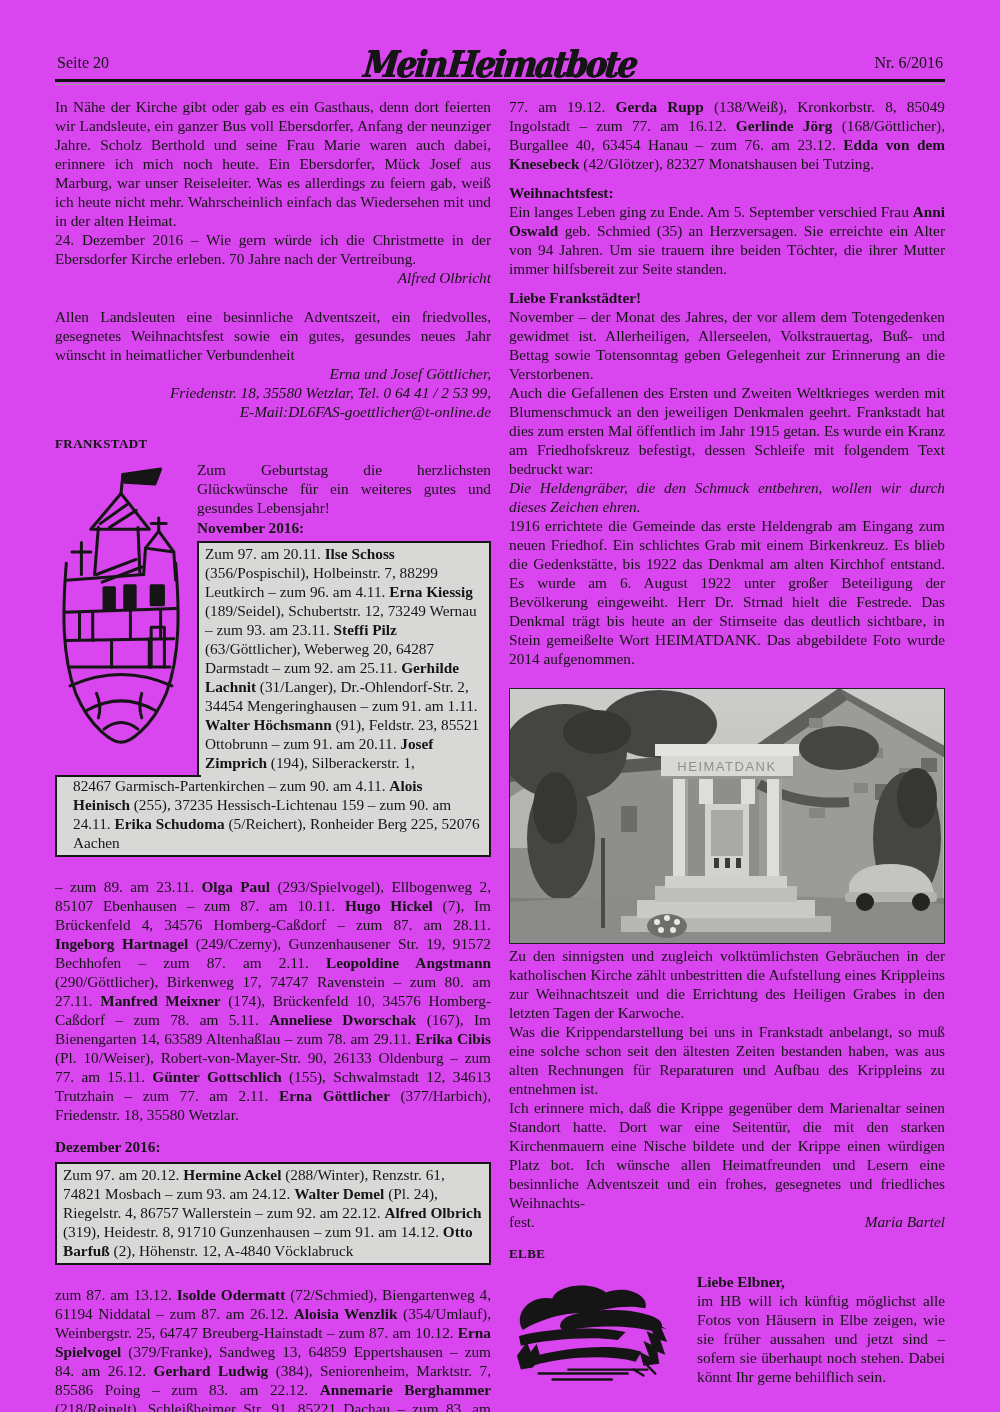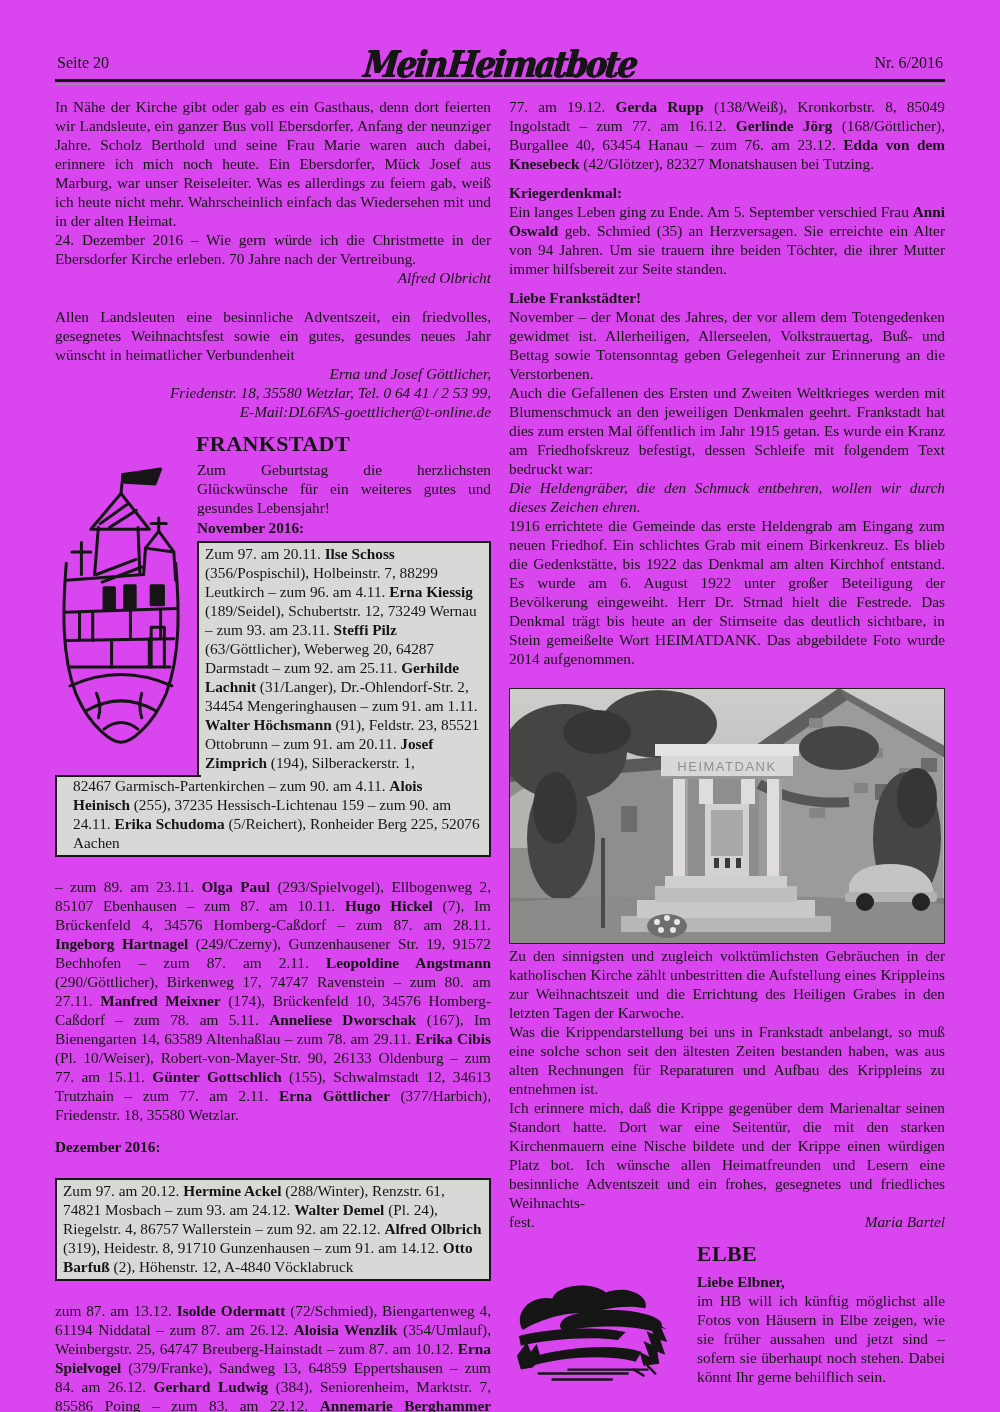--- a/index.html
+++ b/index.html
@@ -23,21 +23,21 @@
   .hrule{margin:5px 55px 0; border-top:3px solid #111; height:2px; border-bottom:1px solid #9a9a9a;}
   
   .cols{display:flex; gap:18px; padding:12px 55px 0;}
   .col{width:436px; flex:0 0 436px;}
   p{margin:0; text-align:justify;}
   .it{font-style:italic;}
   .right{text-align:right;}
   .sig{margin-top:0;}
   .blockgap{margin-top:20px;}
   .head-inline{font-weight:bold; margin-top:10px; text-align:left;}
-  .center-title{text-align:center; font-weight:bold; font-size:22px; margin:13px 0 7px; letter-spacing:.4px;}
+  .center-title{text-align:left; font-weight:bold; font-size:13px; margin:13px 0 7px; letter-spacing:.4px;}
   
   .graybox{background:#d8d8d6; border:2px solid #161616; padding:1px 6px 3px;}
   .graybox.narrow{border-bottom:none;}
   .graybox.wide{border-top:none; position:relative; clear:both;padding-left:16px;}
   .graybox.wide::before{content:""; position:absolute; top:0; left:-2px; width:146px; height:2px; background:#161616;}
   
   .fb::after{content:""; display:block; clear:both;}
   .fb .coat{float:left; width:132px; height:292px; margin:2px 10px 0 0;}
   .fb .beside{overflow:hidden;}
   .fb .beside .novhead{font-weight:bold; margin:1px 0 4px; text-align:left;}
@@ -122,28 +122,28 @@
           <p>Zum Geburtstag die herzlichsten Glückwünsche für ein weiteres gutes und gesundes Lebensjahr!</p>
           <div class="novhead">November 2016:</div>
           <div class="graybox narrow">Zum 97. am 20.11. <b>Ilse Schoss</b> (356/Pospischil), Holbeinstr. 7, 88299 Leutkirch – zum 96. am 4.11. <b>Erna Kiessig</b> (189/Seidel), Schubertstr. 12, 73249 Wernau – zum 93. am 23.11. <b>Steffi Pilz</b> (63/Göttlicher), Weberweg 20, 64287 Darmstadt – zum 92. am 25.11. <b>Gerhilde Lachnit</b> (31/Langer), Dr.-Ohlendorf-Str. 2, 34454 Mengeringhausen – zum 91. am 1.11. <b>Walter Höchsmann</b> (91), Feldstr. 23, 85521 Ottobrunn – zum 91. am 20.11. <b>Josef Zimprich</b> (194), Silberackerstr. 1,</div>
         </div>
         <div class="graybox wide">82467 Garmisch-Partenkirchen – zum 90. am 4.11. <b>Alois Heinisch</b> (255), 37235 Hessisch-Lichtenau 159 – zum 90. am 24.11. <b>Erika Schudoma</b> (5/Reichert), Ronheider Berg 225, 52076 Aachen</div>
       </div>
 
       <p class="blockgap">– zum 89. am 23.11. <b>Olga Paul</b> (293/Spielvogel), Ellbogenweg 2, 85107 Ebenhausen – zum 87. am 10.11. <b>Hugo Hickel</b> (7), Im Brückenfeld 4, 34576 Homberg-Caßdorf – zum 87. am 28.11. <b>Ingeborg Hartnagel</b> (249/Czerny), Gunzenhausener Str. 19, 91572 Bechhofen – zum 87. am 2.11. <b>Leopoldine Angstmann</b> (290/Göttlicher), Birkenweg 17, 74747 Ravenstein – zum 80. am 27.11. <b>Manfred Meixner</b> (174), Brückenfeld 10, 34576 Homberg-Caßdorf – zum 78. am 5.11. <b>Anneliese Dworschak</b> (167), Im Bienengarten 14, 63589 Altenhaßlau – zum 78. am 29.11. <b>Erika Cibis</b> (Pl. 10/Weiser), Robert-von-Mayer-Str. 90, 26133 Oldenburg – zum 77. am 15.11. <b>Günter Gottschlich</b> (155), Schwalmstadt 12, 34613 Trutzhain – zum 77. am 2.11. <b>Erna Göttlicher</b> (377/Harbich), Friedenstr. 18, 35580 Wetzlar.</p>
 
       <div class="head-inline" style="margin-top:13px;">Dezember 2016:</div>
-      <div class="graybox" style="margin-top:22px;">Zum 97. am 20.12. <b>Hermine Ackel</b> (288/Winter), Renzstr. 61, 74821 Mosbach – zum 93. am 24.12. <b>Walter Demel</b> (Pl. 24), Riegelstr. 4, 86757 Wallerstein – zum 92. am 22.12. <b>Alfred Olbrich</b> (319), Heidestr. 8, 91710 Gunzenhausen – zum 91. am 14.12. <b>Otto Barfuß</b> (2), Höhenstr. 12, A-4840 Vöcklabruck</div>
+      <div class="graybox" style="margin-top:6px;">Zum 97. am 20.12. <b>Hermine Ackel</b> (288/Winter), Renzstr. 61, 74821 Mosbach – zum 93. am 24.12. <b>Walter Demel</b> (Pl. 24), Riegelstr. 4, 86757 Wallerstein – zum 92. am 22.12. <b>Alfred Olbrich</b> (319), Heidestr. 8, 91710 Gunzenhausen – zum 91. am 14.12. <b>Otto Barfuß</b> (2), Höhenstr. 12, A-4840 Vöcklabruck</div>
       <p class="blockgap">zum 87. am 13.12. <b>Isolde Odermatt</b> (72/Schmied), Biengartenweg 4, 61194 Niddatal – zum 87. am 26.12. <b>Aloisia Wenzlik</b> (354/Umlauf), Weinbergstr. 25, 64747 Breuberg-Hainstadt – zum 87. am 10.12. <b>Erna Spielvogel</b> (379/Franke), Sandweg 13, 64859 Eppertshausen – zum 84. am 26.12. <b>Gerhard Ludwig</b> (384), Seniorenheim, Marktstr. 7, 85586 Poing – zum 83. am 22.12. <b>Annemarie Berghammer</b> (218/Reinelt), Schleißheimer Str. 91, 85221 Dachau – zum 83. am 19.12. <b>Emmi Marställer</b> (292/Lachnit), Kasseler Str. 71, 37247 Großalmerode – zum 82. am 1.12. <b>Robert Stolz</b> (122), Berliner Str. 28, 35683 Dillenburg – zum 82. am 15.12. <b>Rosalinde Klee</b> (161/Langer), Am Brink 28, 34519 Diemelsee – zum 80. am 28.12.  (Pl. 10/Spielvogel), Wilhelmstr. 24, 63526 Erlensee – zum</p>
     </section>
 
     <section class="col">
       <p>77. am 19.12. <b>Gerda Rupp</b> (138/Weiß), Kronkorbstr. 8, 85049 Ingolstadt – zum 77. am 16.12. <b>Gerlinde Jörg</b> (168/Göttlicher), Burgallee 40, 63454 Hanau – zum 76. am 23.12. <b>Edda von dem Knesebeck</b> (42/Glötzer), 82327 Monatshausen bei Tutzing.</p>
 
-      <div class="head-inline">Kriegerdenkmal:</div>
+      <div class="head-inline">Weihnachtsfest:</div>
       <p>Ein langes Leben ging zu Ende. Am 5. September verschied Frau <b>Anni Oswald</b> geb. Schmied (35) an Herzversagen. Sie erreichte ein Alter von 94 Jahren. Um sie trauern ihre beiden Töchter, die ihrer Mutter immer hilfsbereit zur Seite standen.</p>
 
       <div class="head-inline">Liebe Frankstädter!</div>
       <p>November – der Monat des Jahres, der vor allem dem Totengedenken gewidmet ist. Allerheiligen, Allerseelen, Volkstrauertag, Buß- und Bettag sowie Totensonntag geben Gelegenheit zur Erinnerung an die Verstorbenen.</p>
       <p>Auch die Gefallenen des Ersten und Zweiten Weltkrieges werden mit Blumenschmuck an den jeweiligen Denkmalen geehrt. Frankstadt hat dies zum ersten Mal öffentlich im Jahr 1915 getan. Es wurde ein Kranz am Friedhofskreuz befestigt, dessen Schleife mit folgendem Text bedruckt war:</p>
       <p class="it">Die Heldengräber, die den Schmuck entbehren, wollen wir durch dieses Zeichen ehren.</p>
       <p>1916 errichtete die Gemeinde das erste Heldengrab am Eingang zum neuen Friedhof. Ein schlichtes Grab mit einem Birkenkreuz. Es blieb die Gedenkstätte, bis 1922 das Denkmal am alten Kirchhof entstand. Es wurde am 6. August 1922 unter großer Beteiligung der Bevölkerung eingeweiht. Herr Dr. Strnad hielt die Festrede. Das Denkmal trägt bis heute an der Stirnseite das deutlich sichtbare, in Stein gemeißelte Wort HEIMATDANK. Das abgebildete Foto wurde 2014 aufgenommen.</p>
 
       <figure>
 

